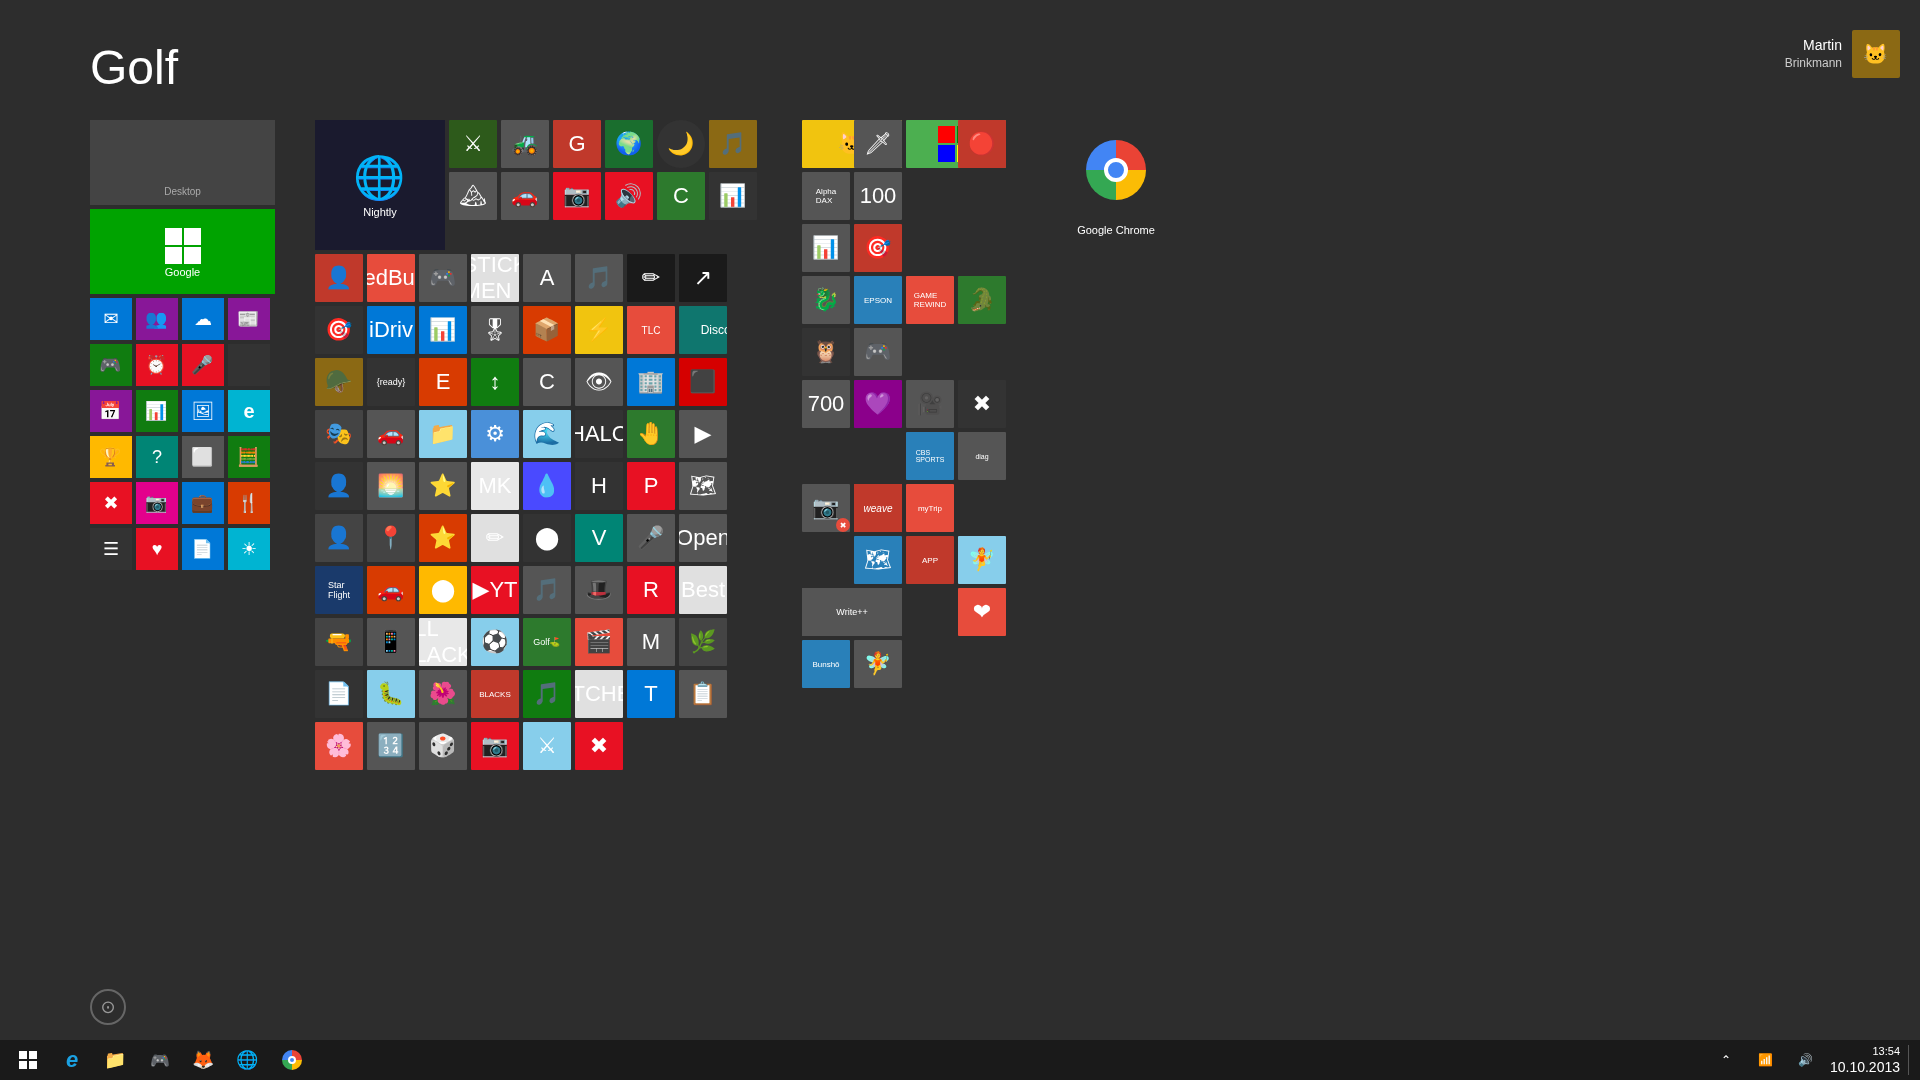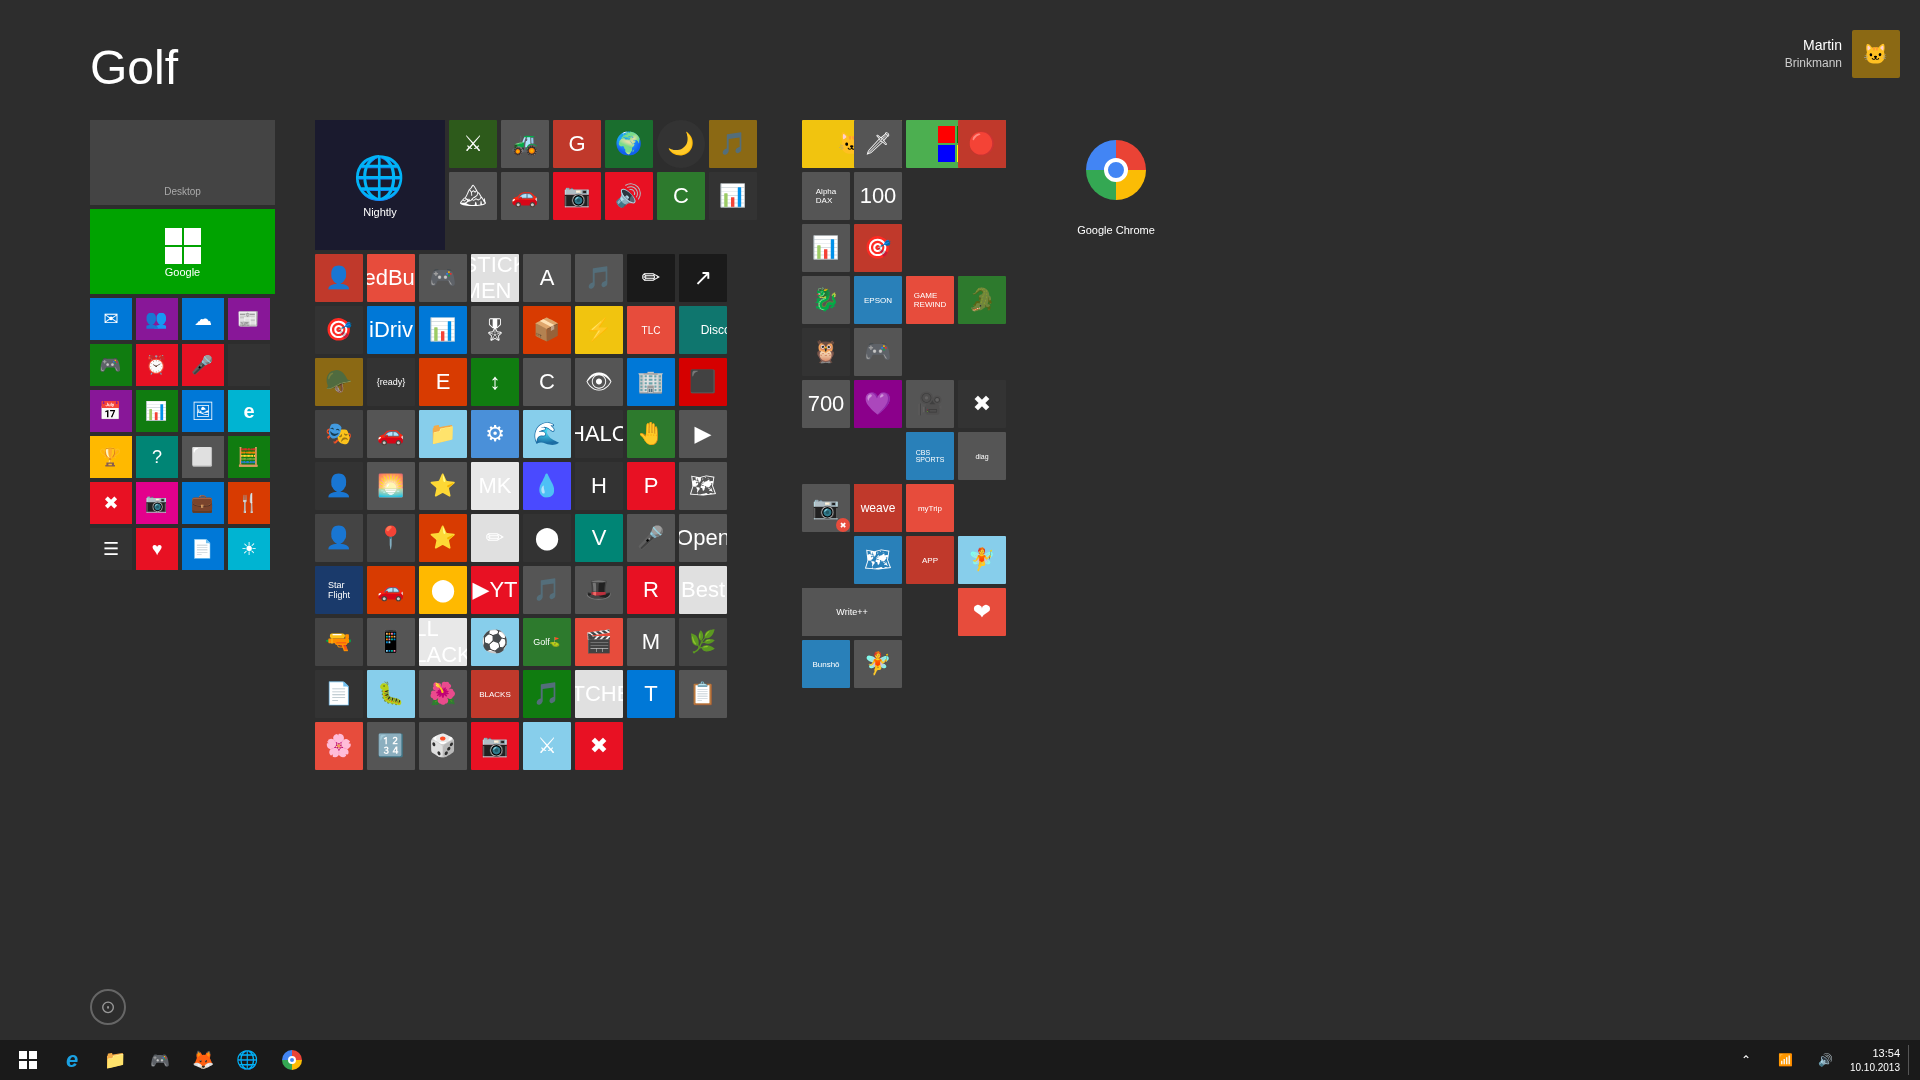--- a/index.html
+++ b/index.html
@@ -504,21 +504,21 @@
       <div style="width:4px;"></div>
       <div style="width:4px;"></div>
       <div class="app-tile" style="background:#2980b9;font-size:7px;">CBS<br>SPORTS</div>
       <div class="app-tile" style="background:#555;font-size:7px;">diag</div>
       <div class="app-tile" style="background:#555;position:relative;">
         📷
         <span style="position:absolute;bottom:0;right:0;width:14px;height:14px;background:#e74c3c;border-radius:50%;font-size:8px;display:flex;align-items:center;justify-content:center;">✖</span>
       </div>
 
       <div class="weave-tile">
-        <div style="font-size:12px;">weave</div>
+        <div style="font-size:10px;font-style:italic;">weave</div>
       </div>
       <div class="app-tile" style="background:#e74c3c;font-size:8px;">myTrip</div>
       <div style="width:4px;"></div>
       <div style="width:4px;"></div>
       <div class="app-tile" style="background:#2980b9;">🗺</div>
       <div class="app-tile" style="background:#c0392b;font-size:8px;">APP</div>
 
       <div class="app-tile" style="background:#87ceeb;">🧚</div>
       <div class="write-tile" style="font-size:9px;">Write++</div>
       <div style="width:4px;"></div>
@@ -563,17 +563,17 @@
     <div style="width:20px;height:20px;border-radius:50%;background:conic-gradient(#ea4335 0deg 90deg,#fbbc05 90deg 180deg,#34a853 180deg 270deg,#4285f4 270deg 360deg);display:flex;align-items:center;justify-content:center;">
       <div style="width:8px;height:8px;background:#4285f4;border-radius:50%;border:2px solid white;"></div>
     </div>
   </div>
   <div id="taskbar-right">
     <div class="taskbar-icon" style="font-size:12px;">⌃</div>
     <div class="taskbar-icon" style="font-size:12px;">📶</div>
     <div class="taskbar-icon" style="font-size:12px;">🔊</div>
     <div style="text-align:right;line-height:1.3;">
       <div>13:54</div>
-      <div style="font-size:10px;">10.10.2013</div>
+      <div style="font-size:14px;">10.10.2013</div>
     </div>
     <div class="taskbar-icon" style="width:4px;border-left:1px solid #555;height:30px;"></div>
   </div>
 </div>
 
 </body></html>

